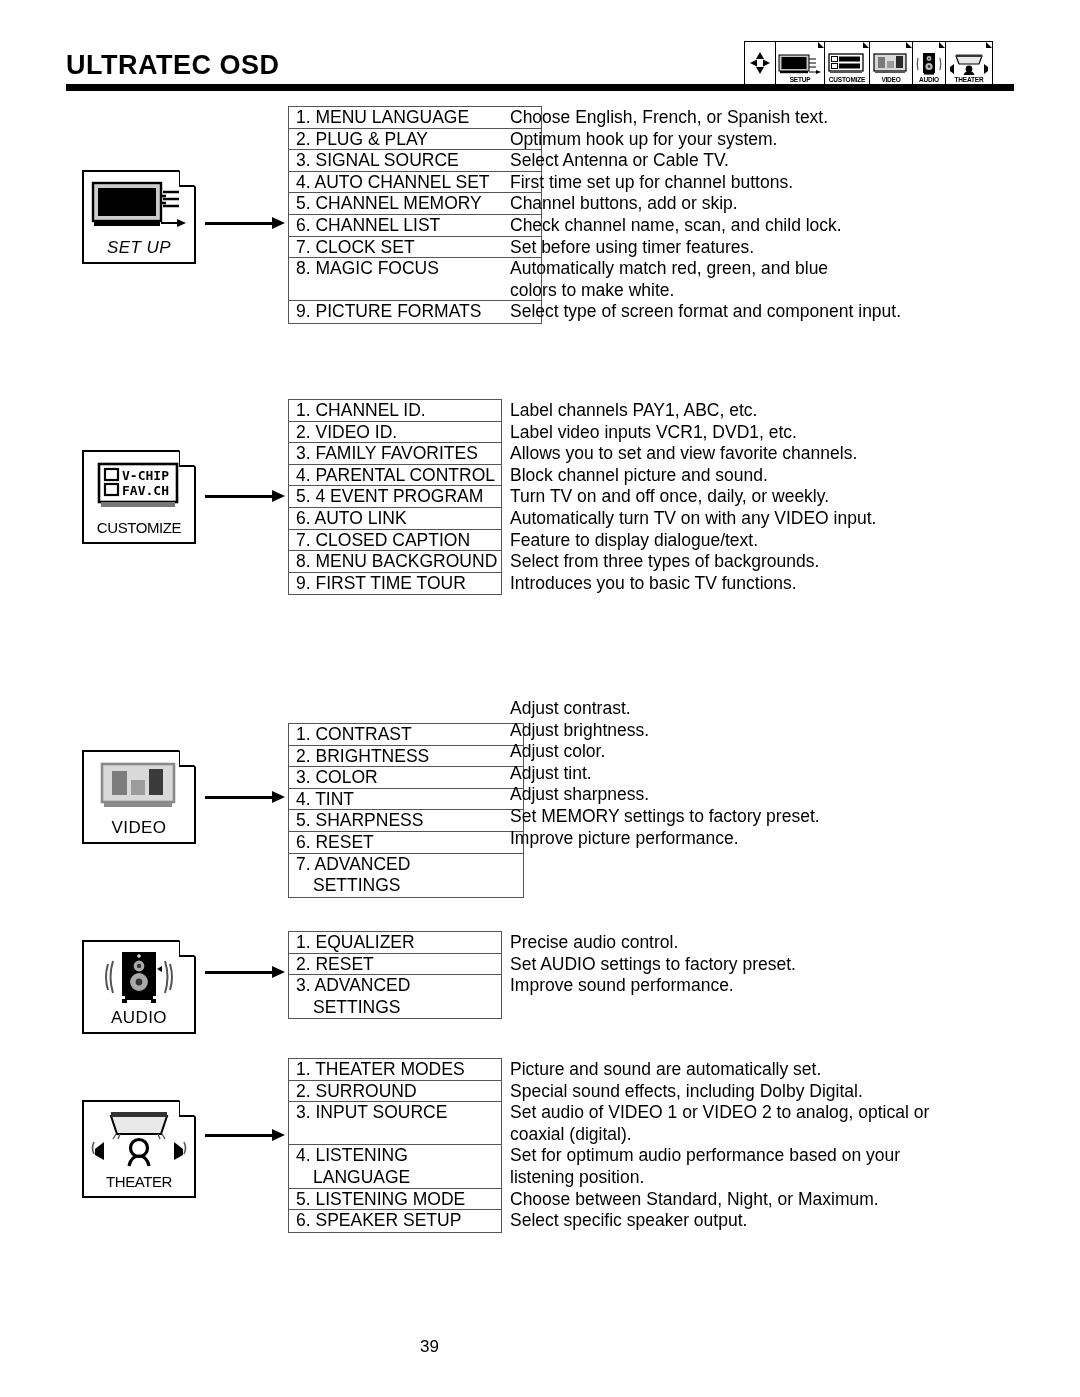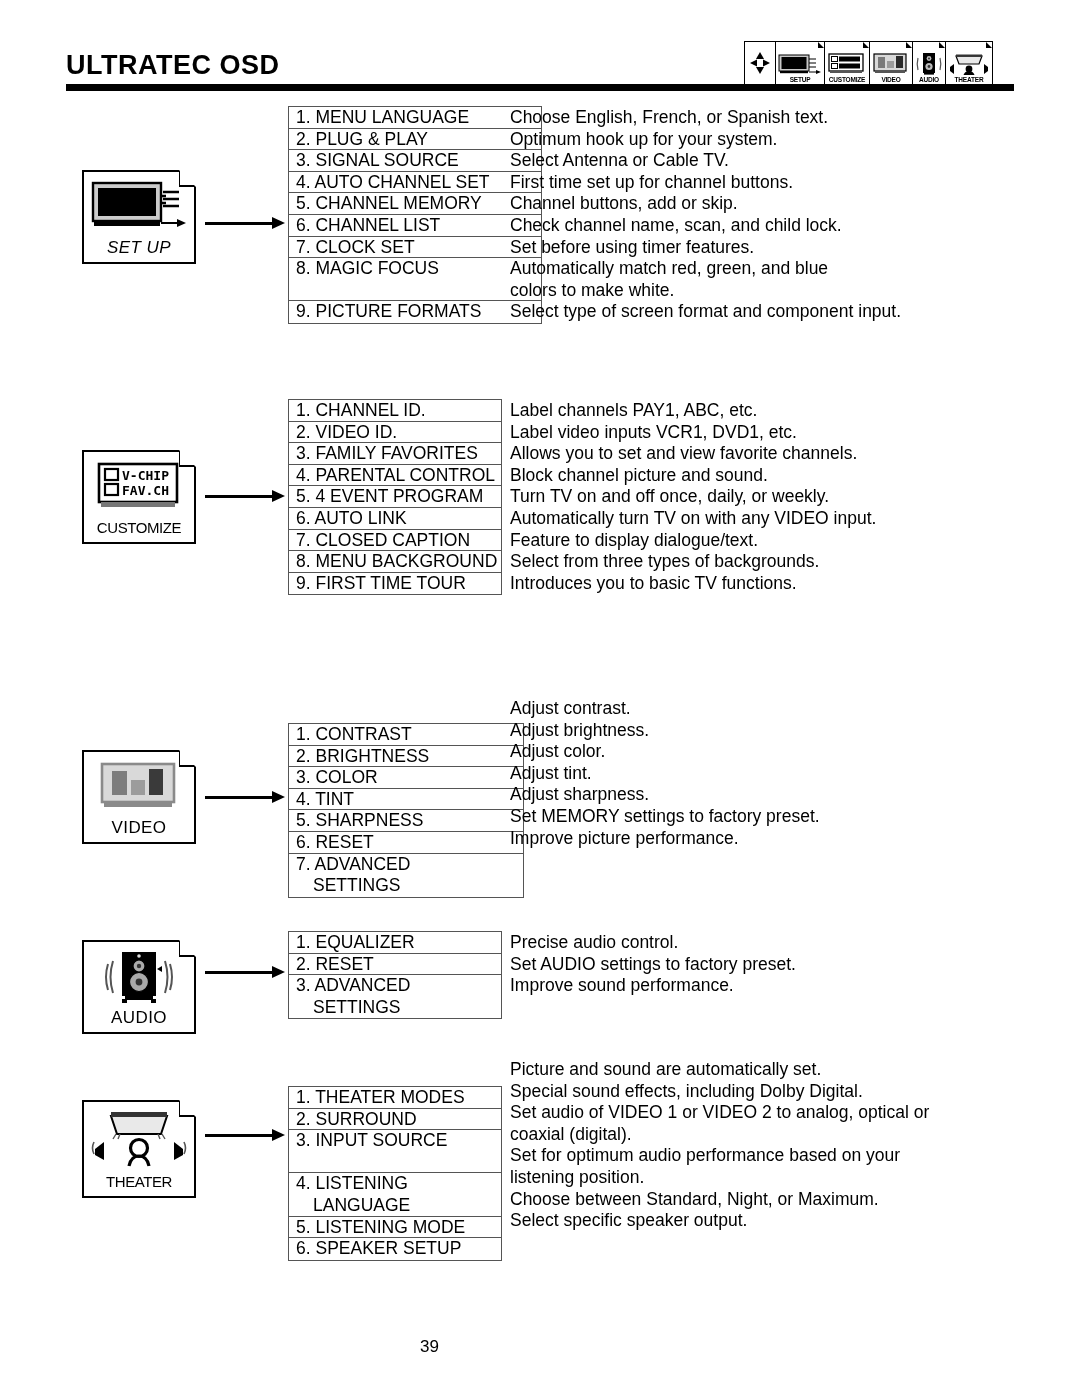--- a/index.html
+++ b/index.html
@@ -412,21 +412,21 @@
       </svg>
     </div>
     <div class="bi-label small">THEATER</div>
   </div>
 
   <div class="arrow" style="left:205px;top:1129px;width:80px;">
     <div class="shaft" style="width:67px;"></div>
     <div class="head" style="left:67px;"></div>
   </div>
 
-  <div class="menu" style="left:288px;top:1058px;width:214px;margin-top:28px;">
+  <div class="menu" style="left:288px;top:1058px;width:214px;">
     <div class="row">1. THEATER MODES</div>
     <div class="row">2. SURROUND</div>
     <div class="row tall">3. INPUT SOURCE</div>
     <div class="row tall">
       <span>4. LISTENING</span>
       <span class="l2">LANGUAGE</span>
     </div>
     <div class="row">5. LISTENING MODE</div>
     <div class="row">6. SPEAKER SETUP</div>
   </div>

